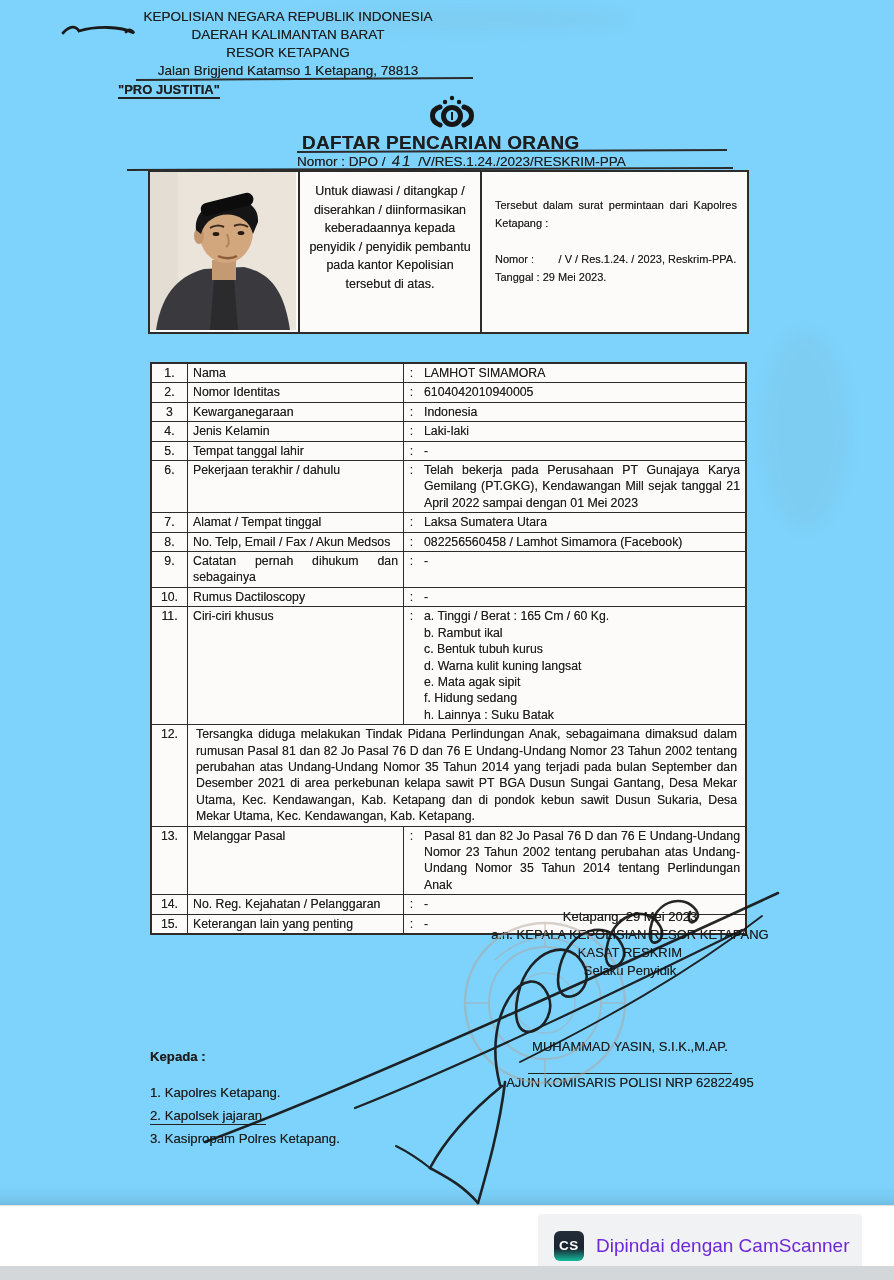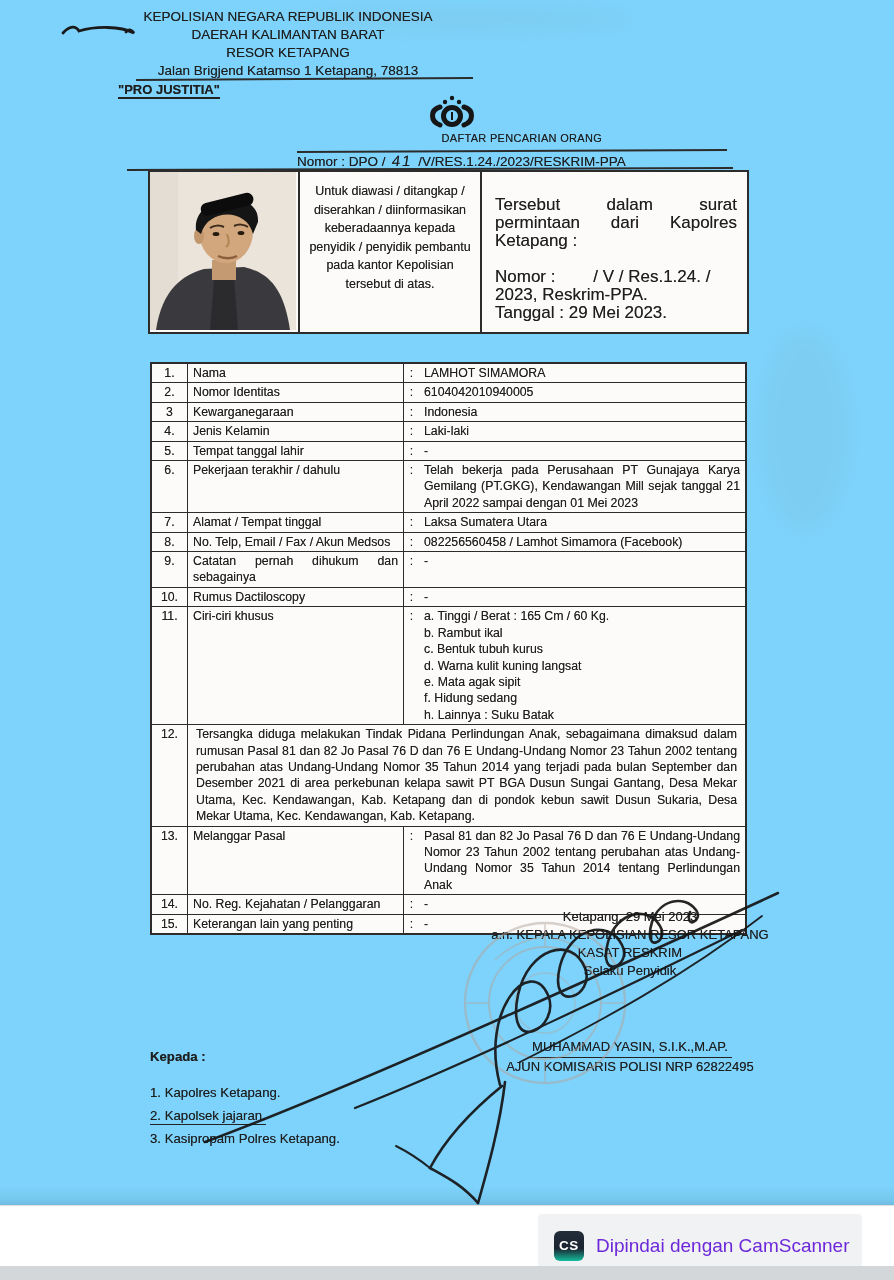--- a/index.html
+++ b/index.html
@@ -14,34 +14,34 @@
               font-size:13.5px;line-height:18px;font-weight:400;}
   .motto{position:absolute;left:118px;top:82px;font-size:13px;font-weight:700;
          border-bottom:2.5px solid #222;padding-bottom:0;}
   .rule{position:absolute;background:#2b2b2b;height:2px;}
   .rule-addr{left:136px;top:78px;width:337px;transform:rotate(-.35deg);}
   .rule-title{left:297px;top:150px;width:430px;height:1.7px;transform:rotate(-.25deg);}
   .rule-nomor{left:127px;top:168px;width:606px;height:1.7px;transform:rotate(-.2deg);}
 
   
   .emblem{position:absolute;left:427px;top:95px;}
-  .doc-title{position:absolute;left:302px;top:132px;width:300px;text-align:right;
-             font-size:11px;font-weight:400;letter-spacing:.3px;}
+  .doc-title{position:absolute;left:302px;top:132px;width:300px;text-align:left;
+             font-size:19px;font-weight:700;letter-spacing:.3px;}
   .nomor-line{position:absolute;left:297px;top:152px;font-size:13.5px;white-space:pre;}
   .hand-num{display:inline-block;font-size:15px;transform:skewX(-8deg);letter-spacing:2px;
             padding:0 6px;font-weight:400;}
 
   
   .head-table{position:absolute;left:148px;top:170px;width:597px;height:160px;
               border:2px solid #2c2c2c;display:flex;background:#fcfbf9;}
   .cell-photo{width:148px;border-right:2px solid #2c2c2c;overflow:hidden;}
   .cell-instr{width:182px;border-right:2px solid #2c2c2c;display:flex;align-items:flex-start;
               justify-content:center;padding:10px 8px 0;box-sizing:border-box;}
   .cell-instr div{text-align:center;font-size:12.5px;line-height:18.5px;}
-  .cell-req{flex:1;padding:24px 10px 0 13px;box-sizing:border-box;font-size:17px;line-height:18px;}
+  .cell-req{flex:1;padding:24px 10px 0 13px;box-sizing:border-box;font-size:11px;line-height:18px;}
   .req-intro{text-align:justify;margin-bottom:18px;}
   .req-line{white-space:pre-wrap;}
 
   
   .ket-heading{position:absolute;left:325px;top:339px;width:250px;text-align:center;}
   .ket-heading span{display:inline-block;font-weight:700;font-size:13.5px;letter-spacing:3px;
                     border-bottom:2px solid #222;padding-bottom:1px;}
 
   
   .main-table{position:absolute;left:150px;top:362px;width:597px;border:2px solid #2c2c2c;
@@ -52,21 +52,21 @@
   .cno{width:36px;text-align:center;border-right:1.5px solid #2c2c2c;flex:none;}
   .clabel{width:216px;border-right:1.5px solid #2c2c2c;flex:none;text-align:justify;}
   .csep{width:15px;text-align:center;flex:none;padding:1px 0;}
   .cval{flex:1;}
   .cval.just{text-align:justify;}
   .cmerged{flex:1;text-align:justify;padding:1px 8px;}
 
   
   .sig-block{position:absolute;left:455px;top:908px;width:350px;text-align:center;
              font-size:13px;line-height:18px;}
-  .sig-name{margin-top:58px;display:inline-block;border-bottom:1.8px solid #222;padding:0 4px 1px;}
+  .sig-name{margin-top:58px;display:inline-block;border-bottom:1.8px solid #222;padding:0 4px 17px;}
   .sig-rank{margin-top:0;}
 
   
   .dist{position:absolute;left:150px;top:1046px;font-size:13.2px;line-height:21px;}
   .dist-label{margin-bottom:15px;font-weight:bold;}
   .dist-item{margin-top:2px;}
   .dist-item:nth-of-type(3) span{border-bottom:1.6px solid #222;padding-bottom:1px;}
 
   
   .ink{position:absolute;left:0;top:0;pointer-events:none;}

